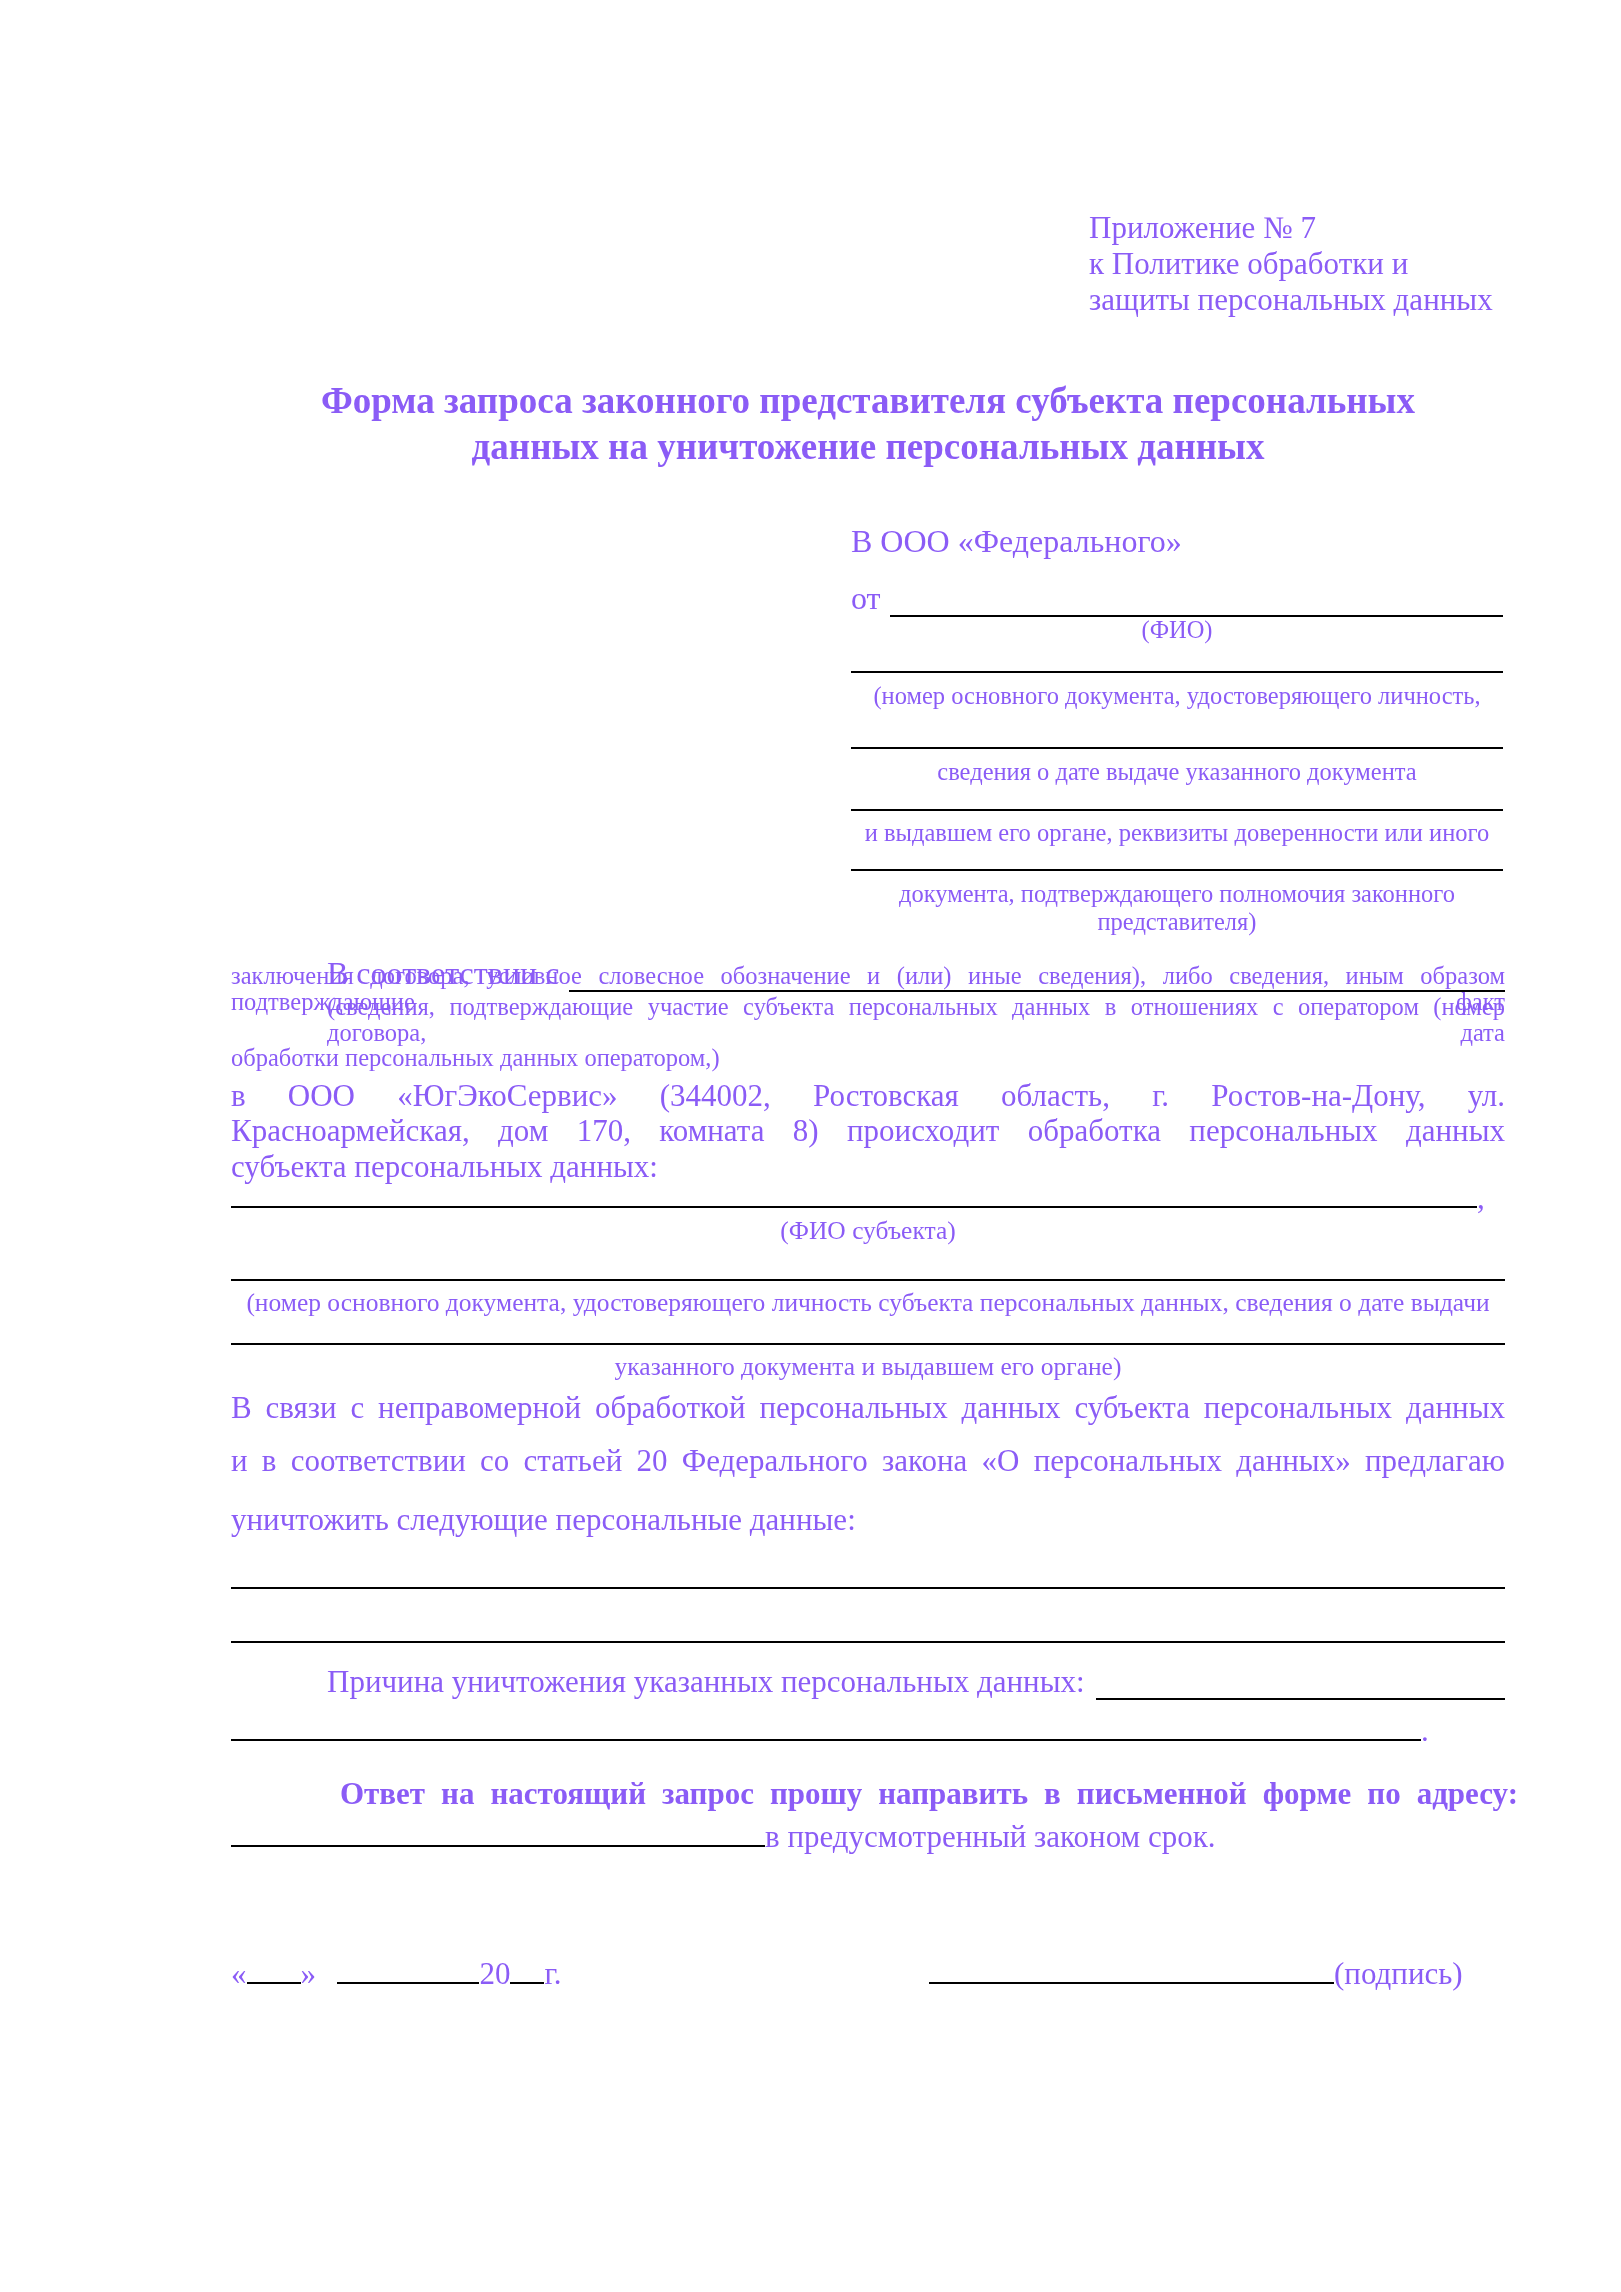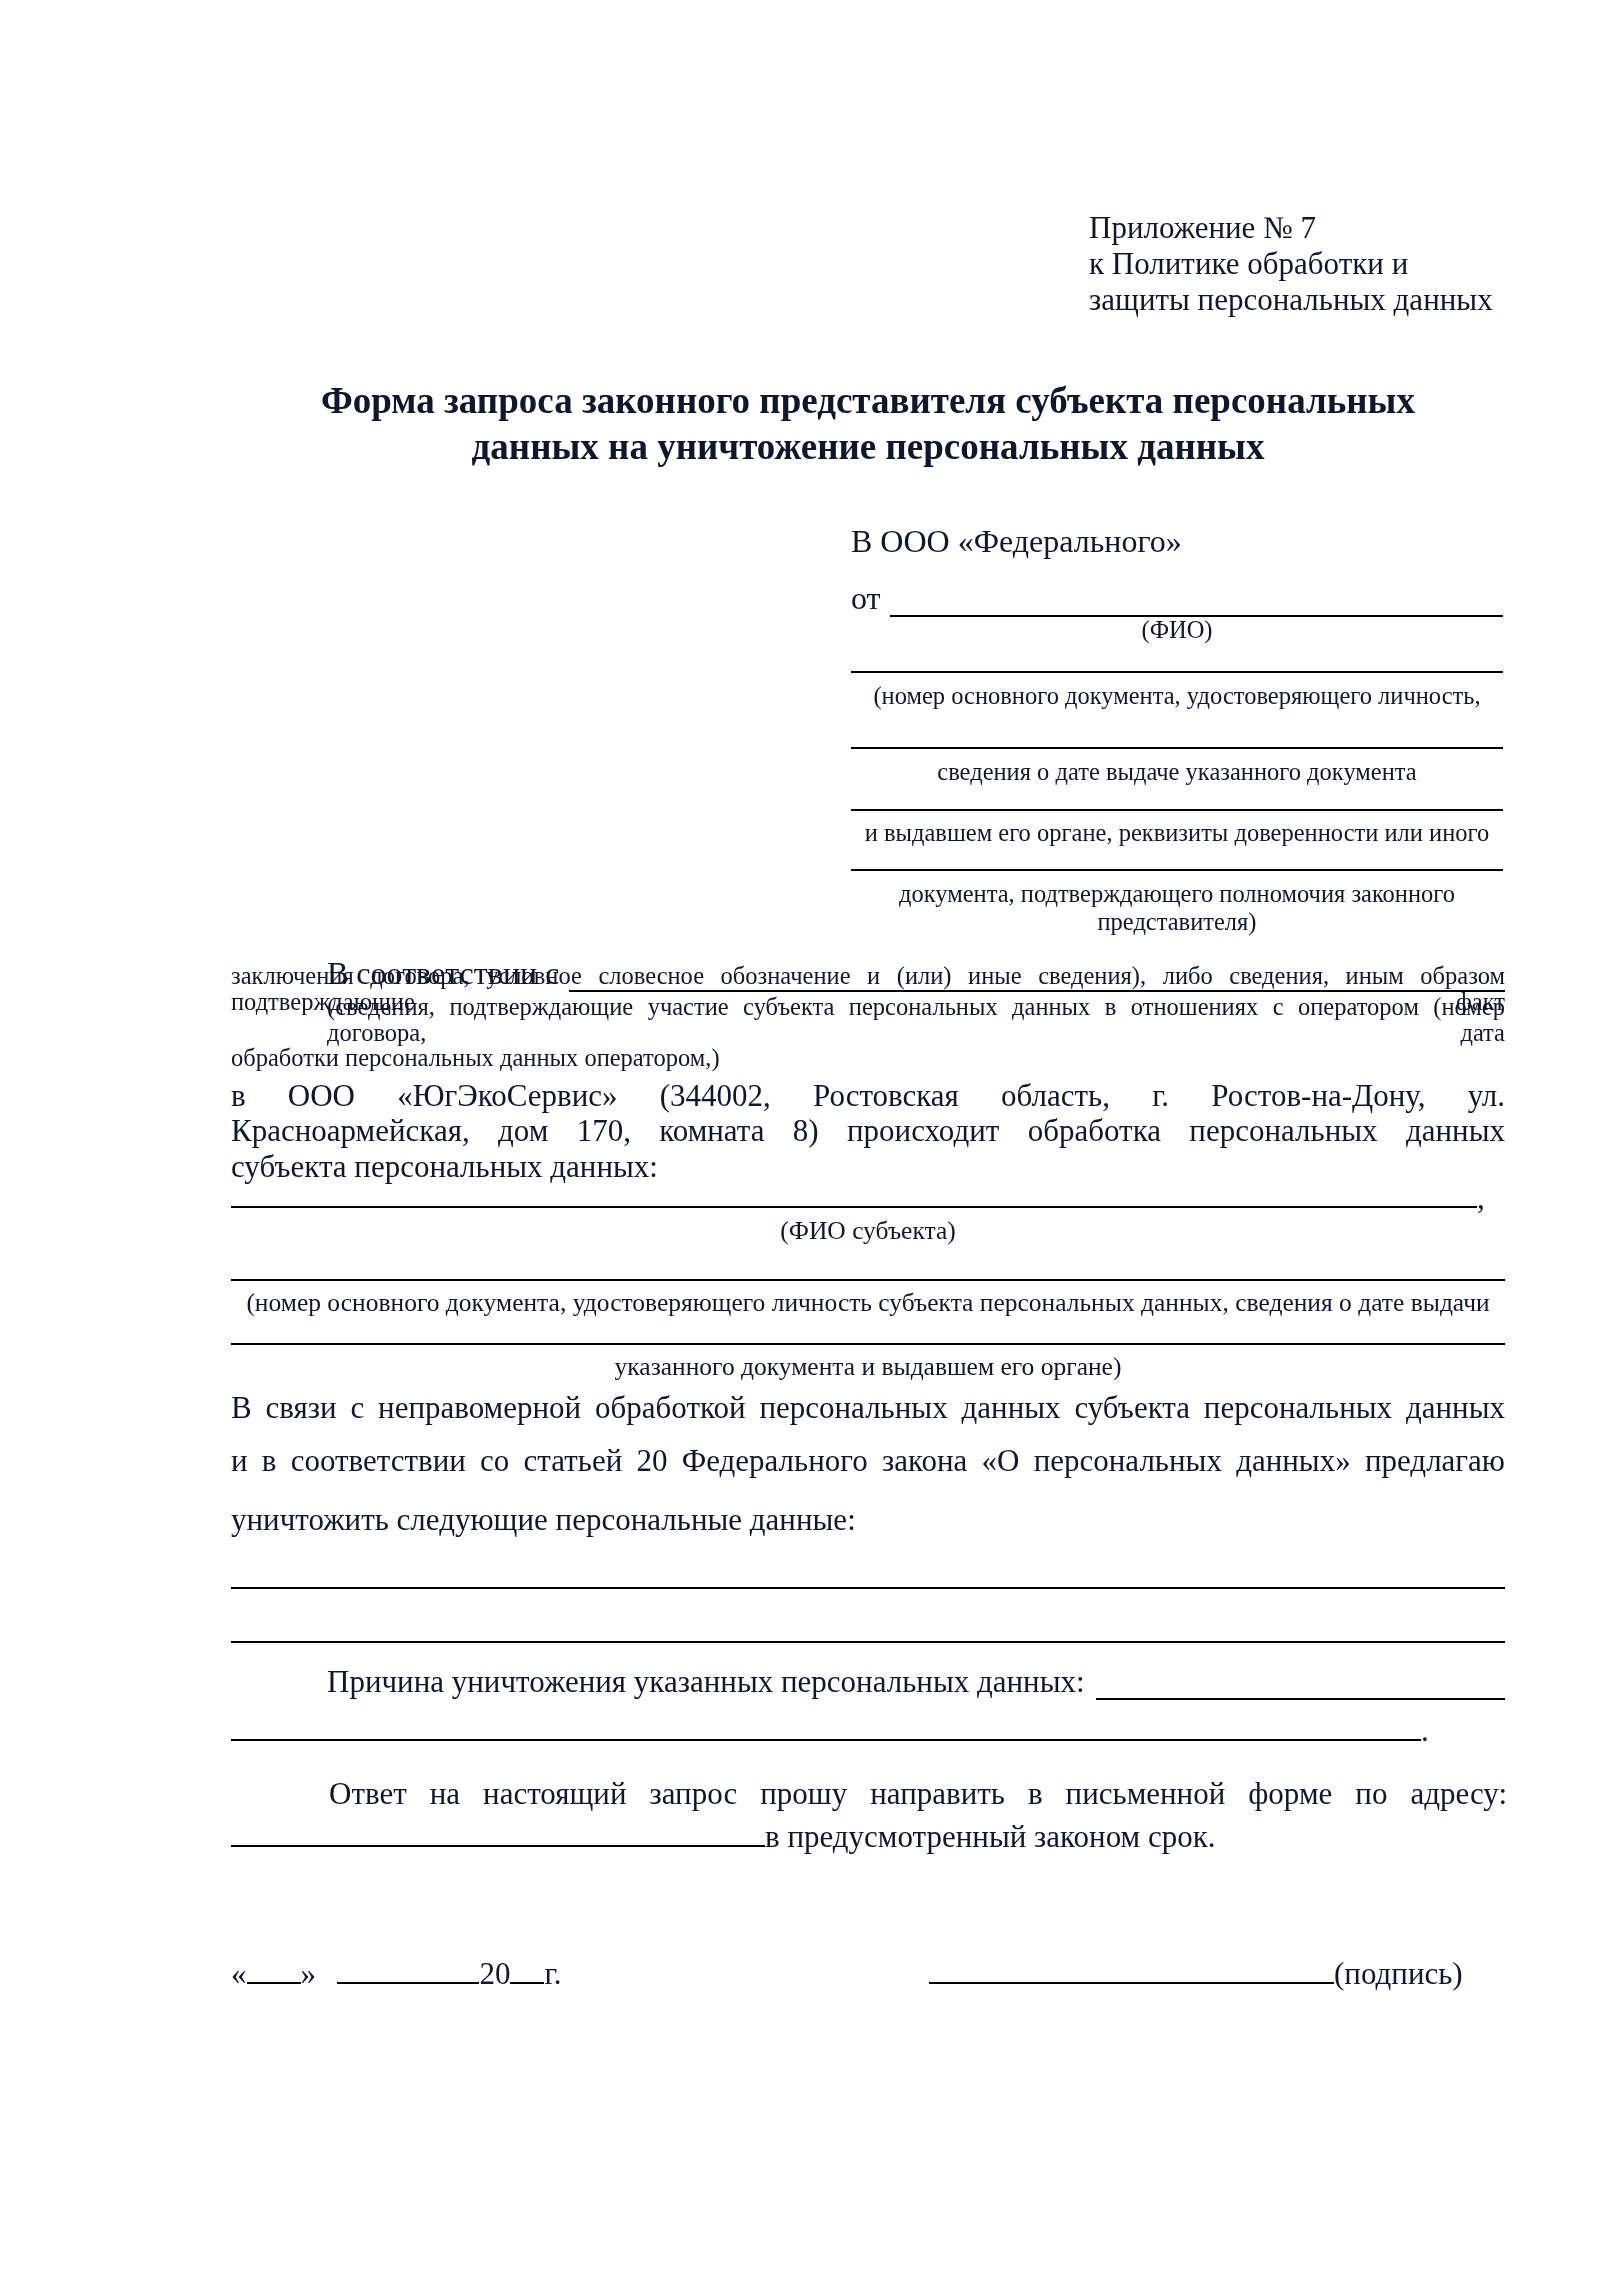--- a/index.html
+++ b/index.html
@@ -1,21 +1,21 @@
 <!DOCTYPE html>
 <html><head>
 <meta charset="utf-8">
 <style>
   html,body{margin:0;padding:0;background:#e8e8e8;}
   .page{
     position:relative;
     width:1621px;height:2293px;
     background:#ffffff;
     font-family:"Liberation Serif","DejaVu Serif",serif;
-    color:#0f172a;
+    color:#8b5cf6;
     overflow:hidden;
     margin:0 auto;
   }
   .abs{position:absolute;}
   .fs32{font-size:31px;line-height:36px;}
   .cap{font-size:24.5px;line-height:28px;text-align:center;}
   .capw{font-size:25.5px;line-height:28px;text-align:center;}
   .note{font-size:24.5px;line-height:25.5px;}
   .jl{text-align:justify;text-align-last:justify;}
   .rule-h{border-top:2.9px solid #000;height:0;}
@@ -92,21 +92,21 @@
   <div class="abs rule-h" style="left:231px;top:1641px;width:1274px;"></div>
 
   <div class="abs fs32 fillrow" style="left:231px;top:1664px;width:1274px;padding-left:96px;box-sizing:border-box;">
     <span>Причина уничтожения указанных персональных данных:</span>
     <span class="fill" style="margin-left:11.8px;"></span>
   </div>
   <div class="abs fs32" style="left:231px;top:1713px;width:1274px;">
     <span class="iul" style="width:1190px;"></span><span>.</span>
   </div>
 
-  <div class="abs fs32 jl" style="left:233px;top:1776px;width:1274px;padding-left:96px;box-sizing:border-box;">Ответ  на  настоящий  запрос  прошу  направить  в  письменной  форме  по  адресу:</div>
+  <div class="abs fs32 jl" style="left:244px;top:1776px;width:1274px;padding-left:96px;box-sizing:border-box;font-weight:bold;">Ответ  на  настоящий  запрос  прошу  направить  в  письменной  форме  по  адресу:</div>
   <div class="abs fs32" style="left:231px;top:1819px;width:1274px;">
     <span class="iul" style="width:534px;"></span><span>в предусмотренный законом срок.</span>
   </div>
 
   <div class="abs fs32" style="left:231px;top:1956px;">
     <span>«</span><span class="iul" style="width:54px;"></span><span>»</span>
     <span class="iul" style="width:142px;margin-left:13.7px;"></span><span>20</span><span class="iul" style="width:34px;"></span><span>г.</span>
   </div>
   <div class="abs fs32" style="left:929px;top:1956px;">
     <span class="iul" style="width:405px;"></span><span>(подпись)</span>

